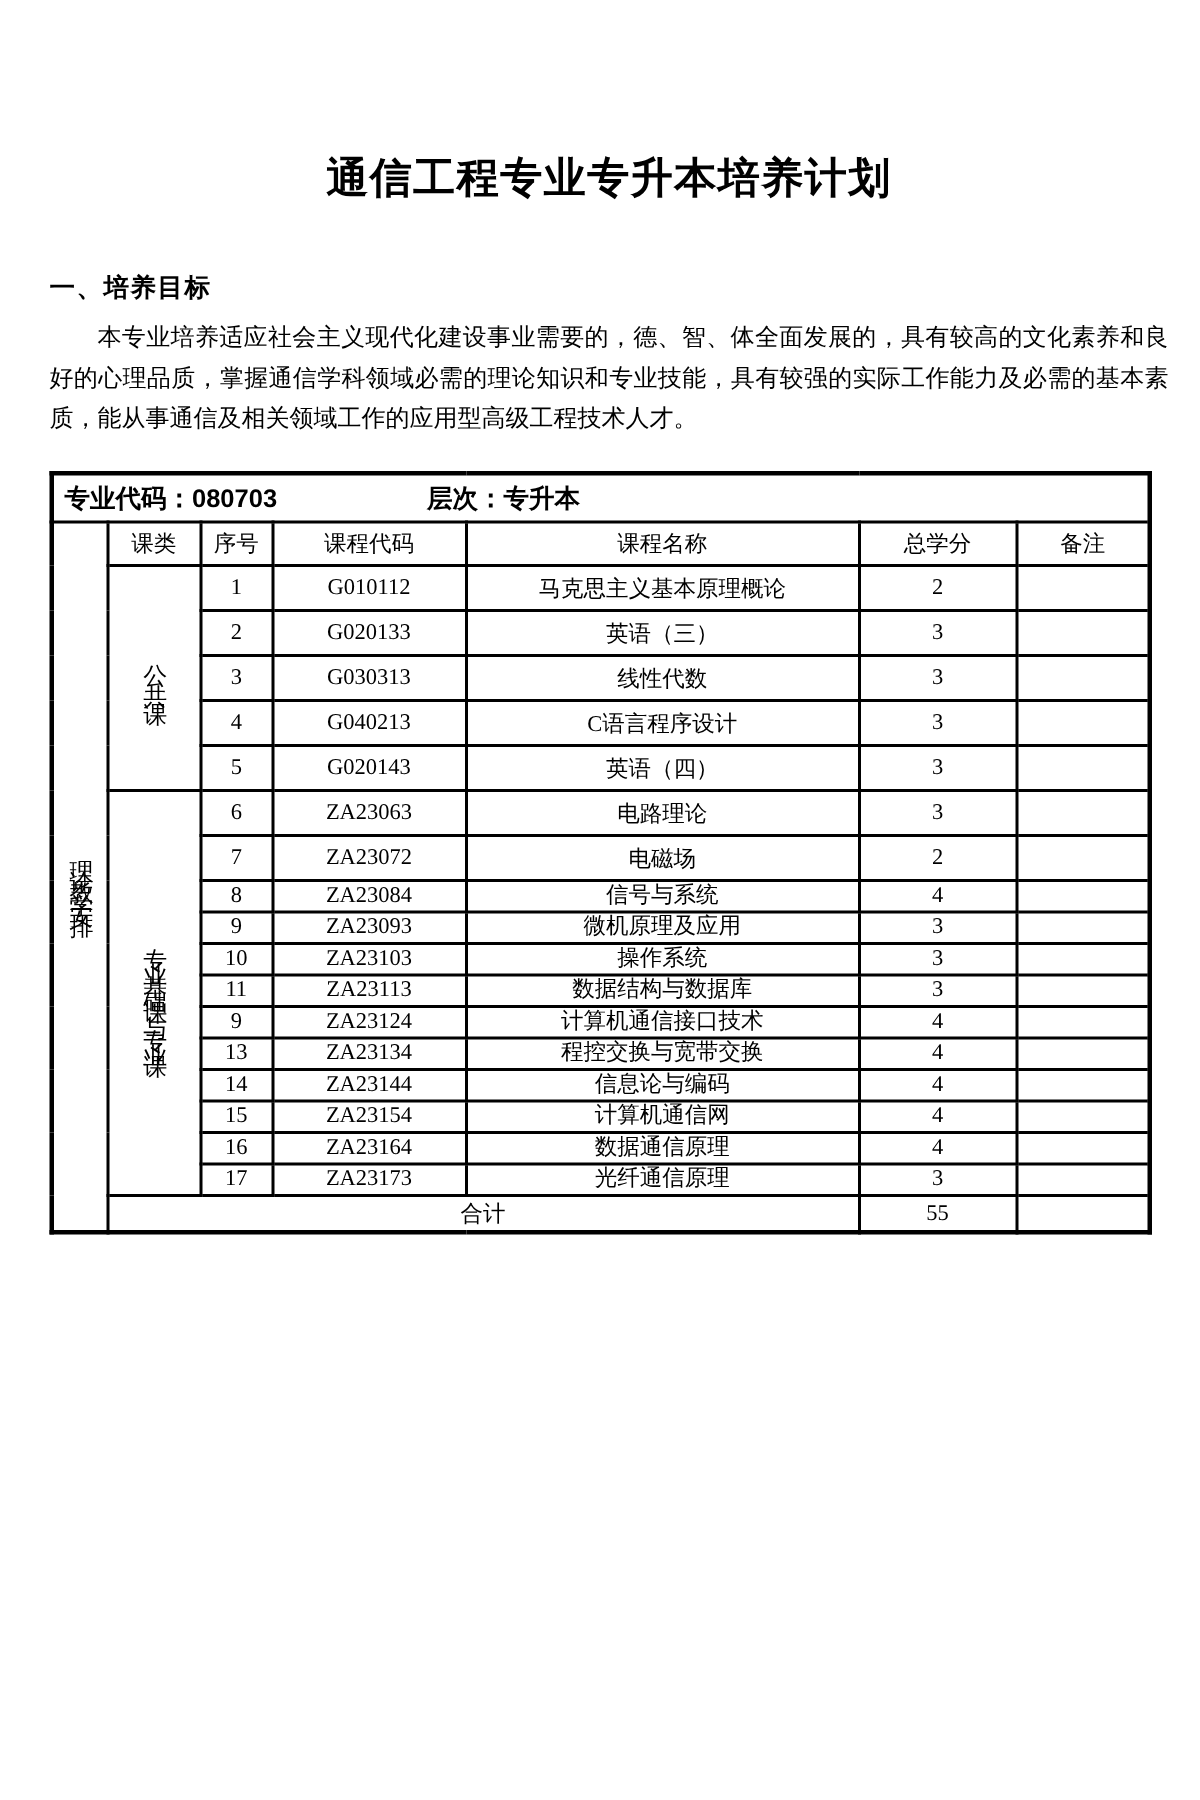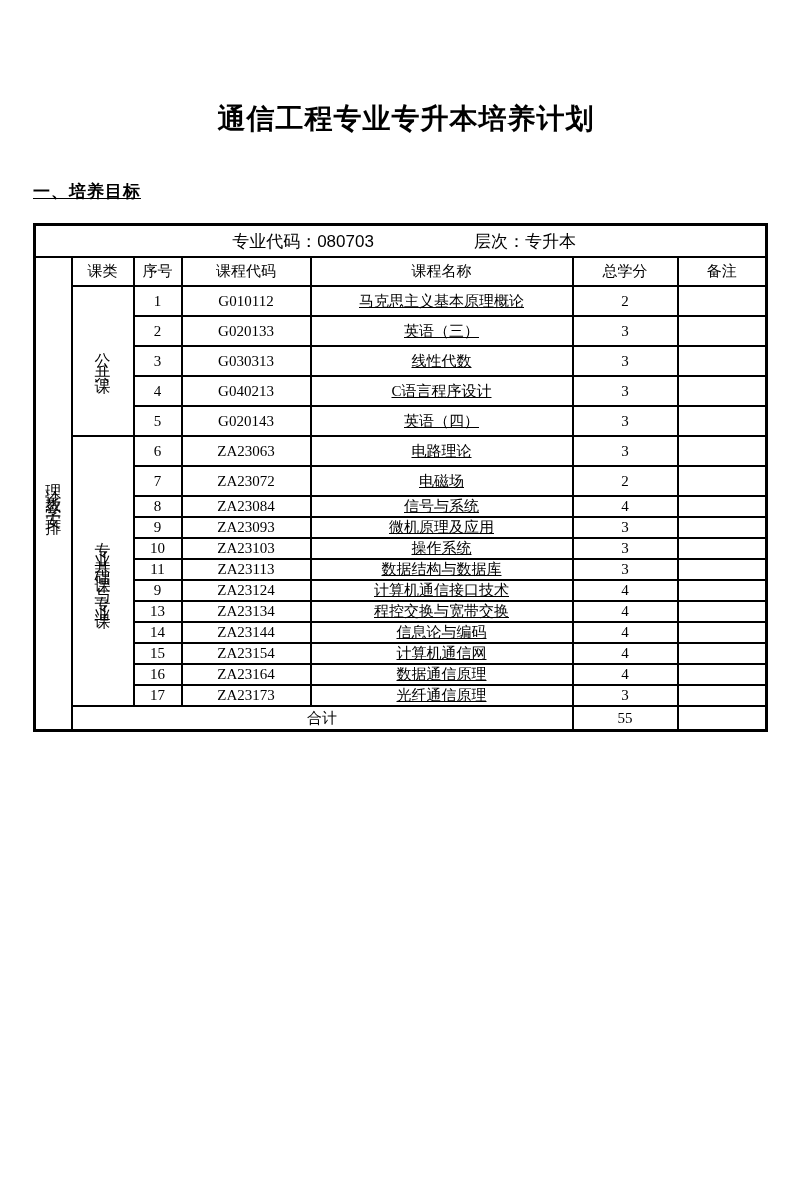--- a/index.html
+++ b/index.html
@@ -24,21 +24,20 @@
     margin: 0;
     letter-spacing: 1px;
   }
   .sec-heading {
     font-family: "Liberation Sans", "DejaVu Sans", sans-serif;
     font-weight: bold;
     font-size: 17px;
     line-height: 20px;
     margin: 28px 0 10px 0;
     letter-spacing: 1px;
-    text-decoration: underline;
   }
   .sec-heading.first { margin-top: 46px; }
   .sec-body {
     font-size: 16px;
     line-height: 27px;
     text-align: justify;
     text-indent: 2em;
     margin: 0;
   }
   table.course {
@@ -50,53 +49,54 @@
   }
   table.course td {
     border: 2px solid #000000;
     padding: 0;
     text-align: center;
     vertical-align: middle;
     font-size: 15px;
     overflow: hidden;
   }
   tr.meta-row td {
-    text-align: center;
+    text-align: left;
     font-family: "Liberation Sans", "DejaVu Sans", sans-serif;
-    font-weight: normal;
+    font-weight: bold;
     font-size: 17px;
     height: 30px;
     padding-left: 7px;
   }
   .meta-level-label { margin-left: 100px; }
   tr.head-row td { height: 27px; font-size: 15px; font-family: Liberation Serif, serif; }
   tr.tall td { height: 28px; }
   tr.short td { height: 19px; line-height: 19px; }
   tr.total-row td { height: 22px; }
-  td.name-cell { text-align: left; padding-left: 5px; text-decoration: underline; }
+  td.name-cell { text-align: left; padding-left: 5px; }
   td.side-cell { vertical-align: middle; }
   .vtext {
     writing-mode: vertical-rl;
     text-orientation: upright;
     display: inline-block;
     line-height: 1;
     white-space: nowrap;
   }
   td.side-cell .vtext { letter-spacing: 7px; font-size: 16px; }
   td.group-cell.g0 .vtext { letter-spacing: 13px; font-size: 16px; }
   td.group-cell.g1 .vtext { letter-spacing: 9px; font-size: 16px; }
 </style>
 </head>
 <body>
 
 <div class="page">
 
   <h1 class="doc-title">通信工程专业专升本培养计划</h1>
 
   <h2 class="sec-heading first">一、培养目标</h2>
+  <p class="sec-body">本专业培养适应社会主义现代化建设事业需要的，德、智、体全面发展的，具有较高的文化素养和良好的心理品质，掌握通信学科领域必需的理论知识和专业技能，具有较强的实际工作能力及必需的基本素质，能从事通信及相关领域工作的应用型高级工程技术人才。</p>
 
 
 
   <table class="course">
     <colgroup>
       <col style="width:37px">
       <col style="width:62px">
       <col style="width:48px">
       <col style="width:129px">
       <col style="width:262px">

